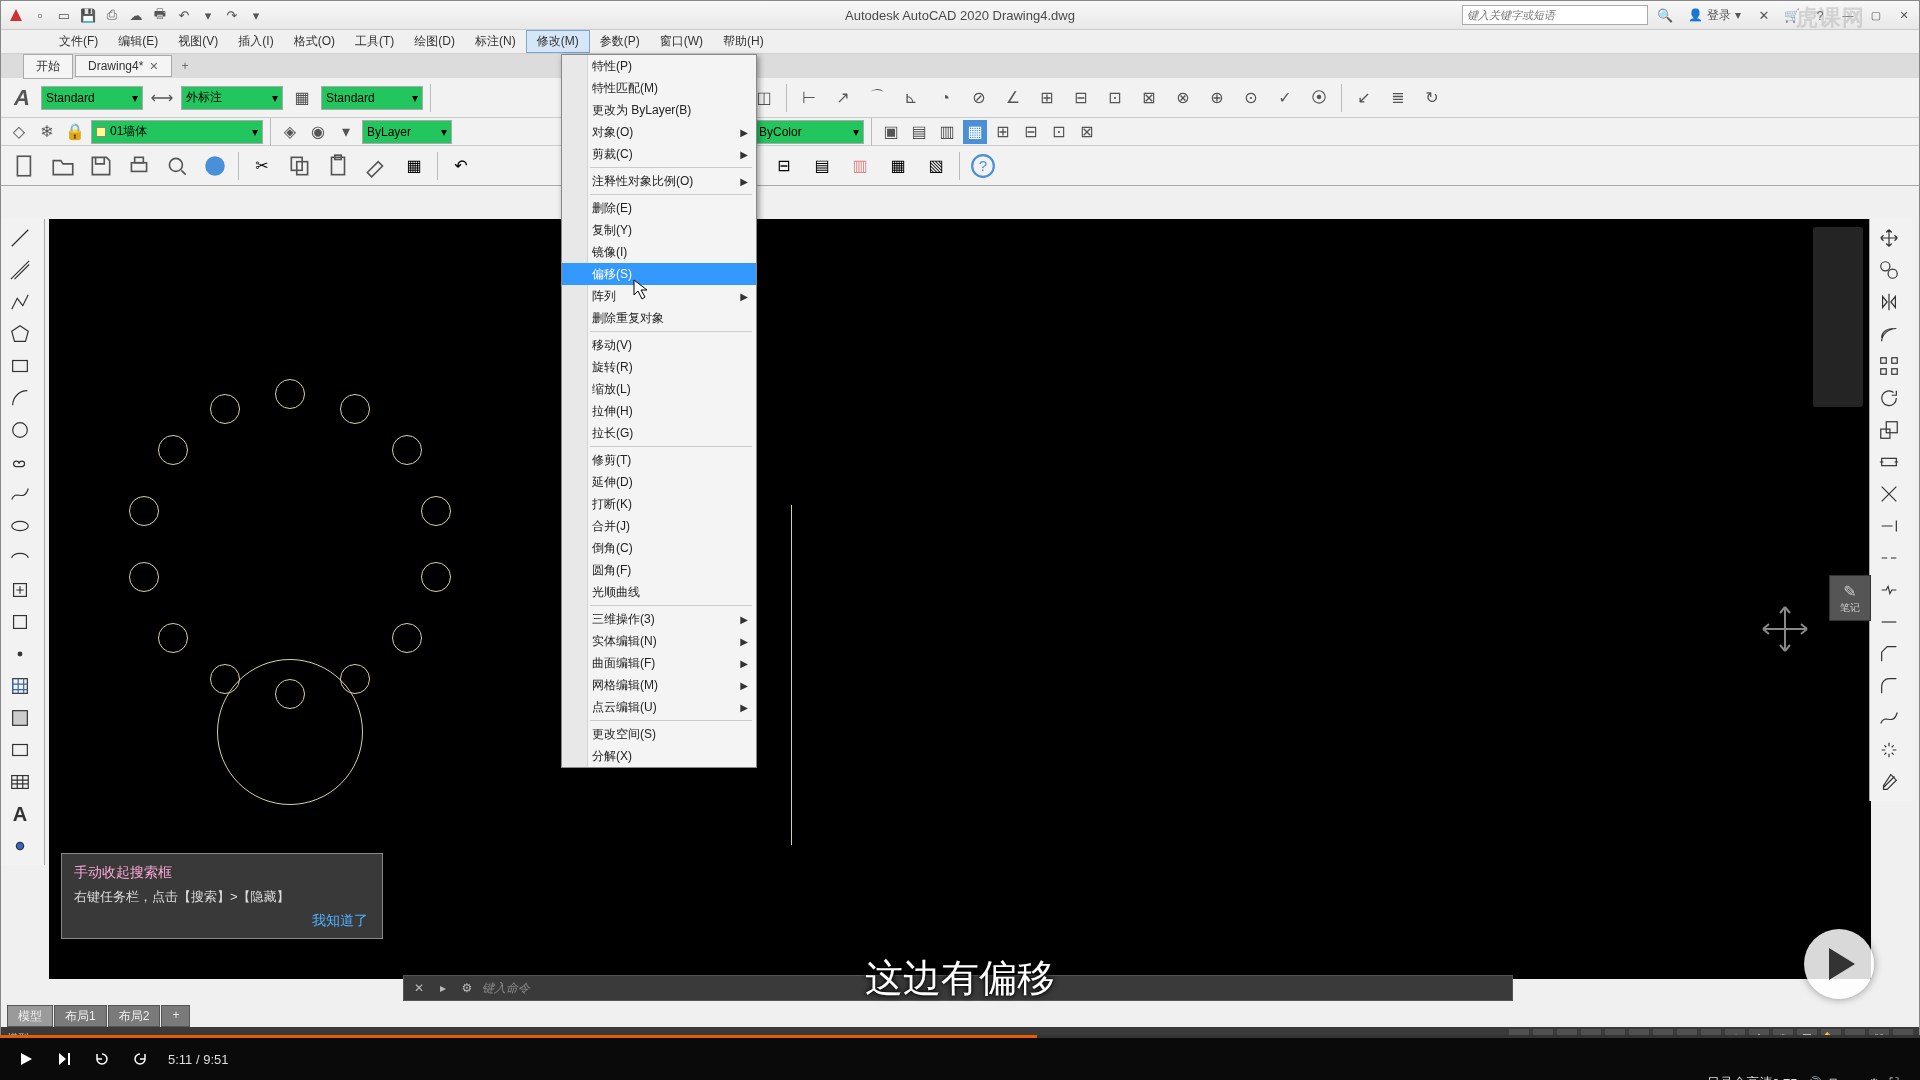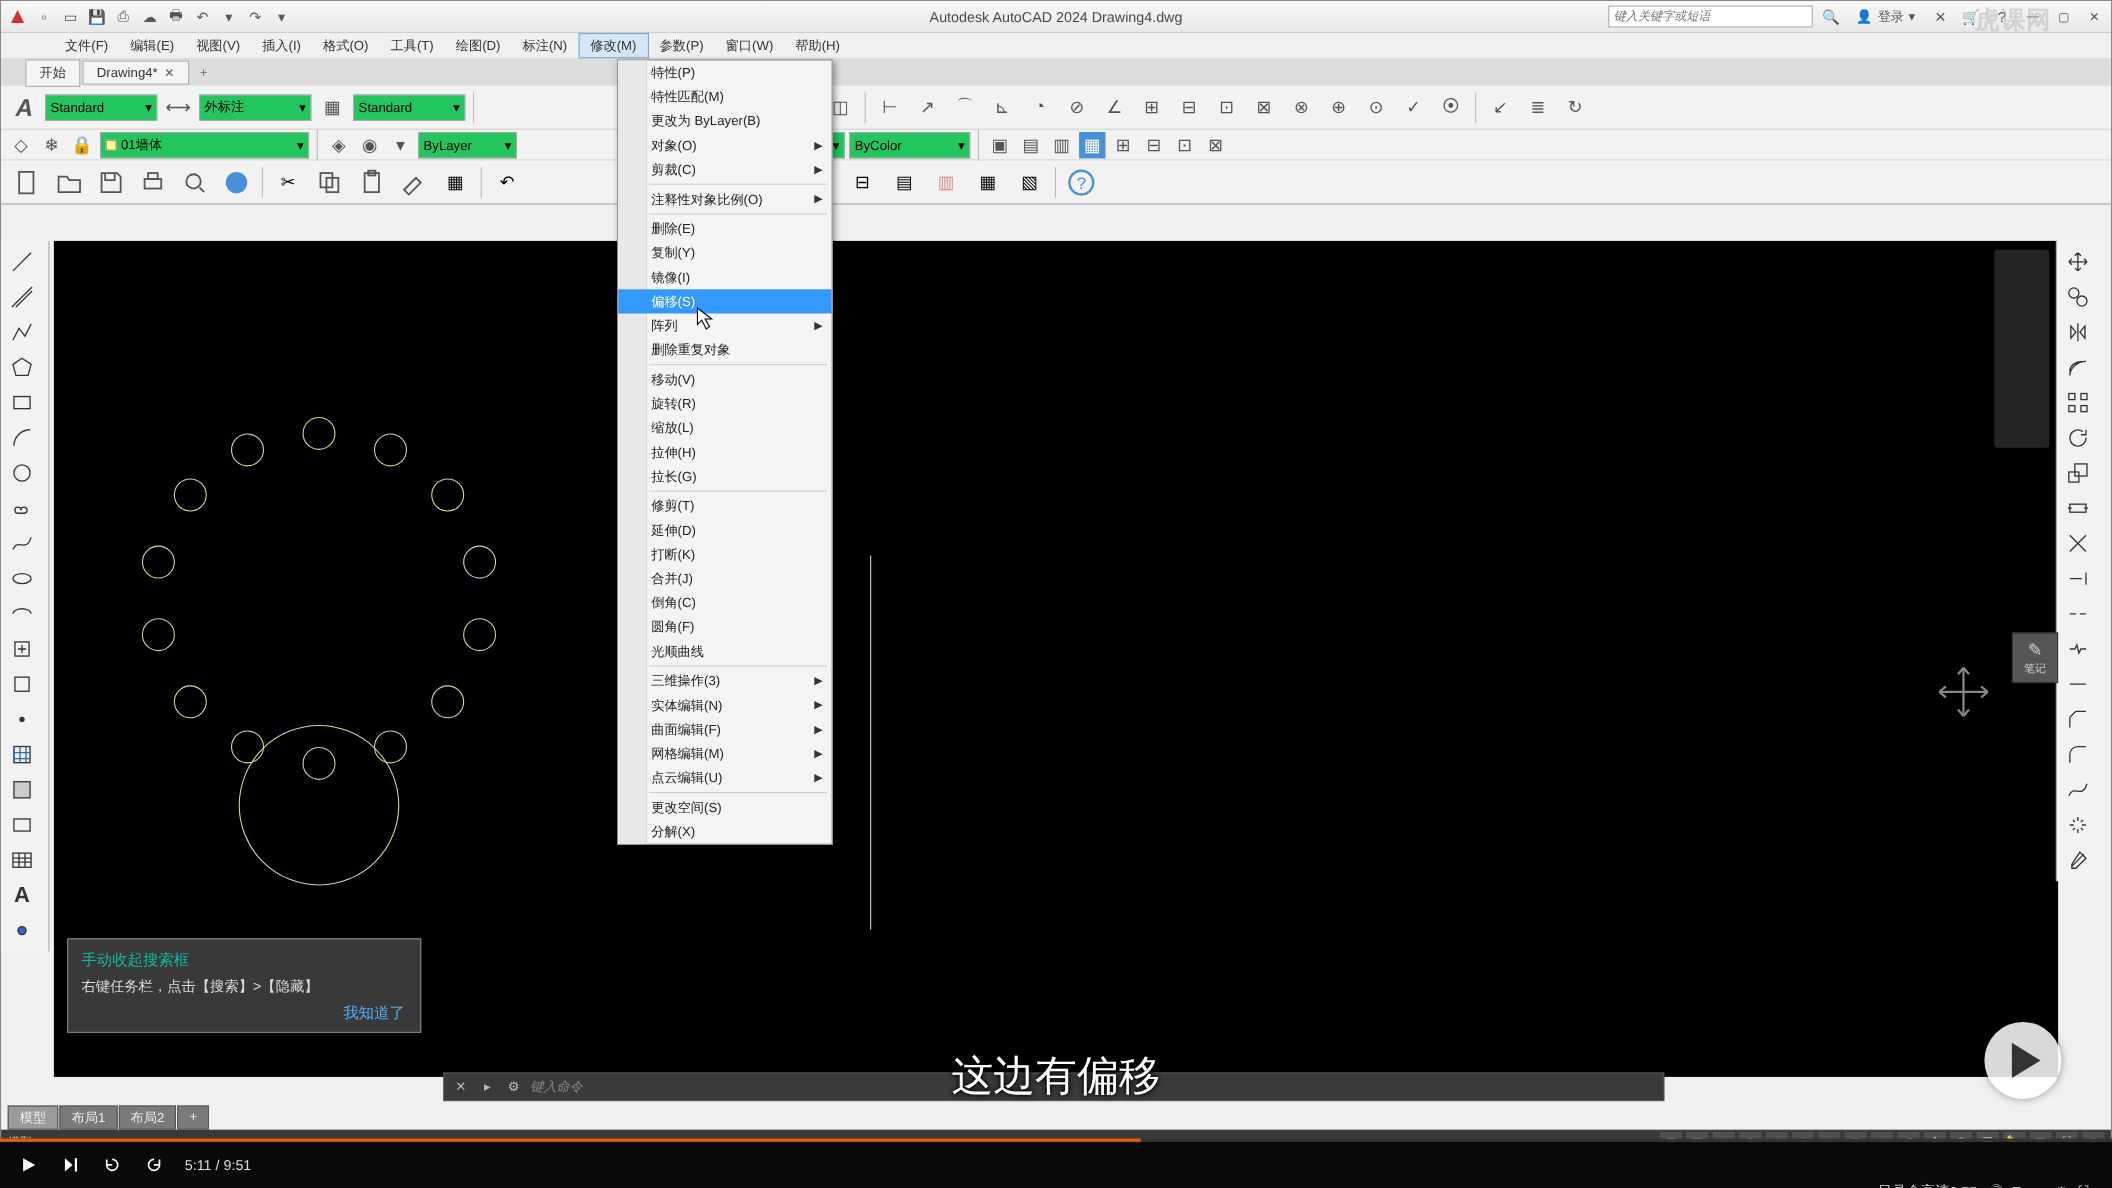--- a/index.html
+++ b/index.html
@@ -70,21 +70,21 @@
 .dd-iconbar { position:absolute; left:0; top:0; bottom:0; width:26px; background:#e8e8e8; border-right:1px solid #d4d4d4;}
 
 
 .cursor { position: absolute; left: 632px; top: 278px; z-index: 200; pointer-events: none; }
 
 
 .nav-gizmo { position:absolute; right: 56px; top: 380px; width:60px; height:60px; z-index:4;}
 
 
 .tooltip-box { position: absolute; left: 60px; bottom: 110px; width: 322px; height: 86px; background: rgba(60,60,60,.95); border: 1px solid #888; padding: 10px 12px; color: #ddd; font-size: 13px; z-index: 50; }
-.tooltip-box .tt-title { color: #14b8a6; font-size: 14px; margin-bottom: 6px; font-family: Liberation Mono, monospace; }
+.tooltip-box .tt-title { color: #f9a8d4; font-size: 14px; margin-bottom: 6px; font-family: Liberation Mono, monospace; }
 .tooltip-box .tt-link { position: absolute; right: 14px; bottom: 8px; color: #4db2ff; font-size: 14px; cursor: pointer; }
 
 
 .cmd-line { position: absolute; left: 402px; bottom: 48px; right: 406px; height: 26px; background: #3a3a3a; border: 1px solid #555; display: flex; align-items: center; padding: 0 6px; font-size: 12px; color: #aaa; gap:6px;}
 .cmd-line .cmd-icon { width:18px; height:18px; display:flex; align-items:center; justify-content:center; color:#bbb;}
 
 
 .bottom-tabs { position: absolute; left: 6px; bottom: 22px; height: 22px; display: flex; font-size: 12px; z-index:3;}
 .bottom-tab { padding: 2px 10px; background: #7a7a7a; color: #eee; border: 1px solid #555; margin-right: 1px; }
 .bottom-tab.active { background: #9a9a9a; }
@@ -133,21 +133,21 @@
       <div class="qat-icon">▭</div>
       <div class="qat-icon">💾</div>
       <div class="qat-icon">⎙</div>
       <div class="qat-icon">☁</div>
       <div class="qat-icon">🖶</div>
       <div class="qat-icon">↶</div>
       <div class="qat-icon">▾</div>
       <div class="qat-icon">↷</div>
       <div class="qat-icon">▾</div>
     </div>
-    <div class="app-title">Autodesk AutoCAD 2024   Drawing4.dwg</div>
+    <div class="app-title">Autodesk AutoCAD 2020   Drawing4.dwg</div>
     <div class="right-area">
       <input class="search-box" placeholder="键入关键字或短语" style="">
       <div class="qat-icon">🔍</div>
       <div class="login-btn">
           <span>👤</span>
           <span>登录</span>
           <span>▾</span>
         </div>
       <div class="qat-icon">✕</div>
       <div class="qat-icon">🛒</div>
@@ -229,21 +229,21 @@
     <div class="rb-sep"></div>
     <div class="rb-btn">↙</div>
     <div class="rb-btn">≣</div>
     <div class="rb-btn">↻</div>
   </div>
 
   <div class="ribbon-row ribbon-row2">
     <div class="rb-btn rb-btn-sm">◇</div>
     <div class="rb-btn rb-btn-sm">❄</div>
     <div class="rb-btn rb-btn-sm">🔒</div>
-    <div class="rb-combo" style="width:190px">
+    <div class="rb-combo" style="width:172px">
       <span style="display:flex;align-items:center;gap:4px">
           <span style="width:10px;height:10px;background:#ff8;border:1px solid #888"></span>
           <span>01墙体</span>
         </span>
         <span>▾</span>
     </div>
     <div class="rb-sep"></div>
     <div class="rb-btn rb-btn-sm">◈</div>
     <div class="rb-btn rb-btn-sm">◉</div>
     <div class="rb-btn rb-btn-sm">▾</div>

